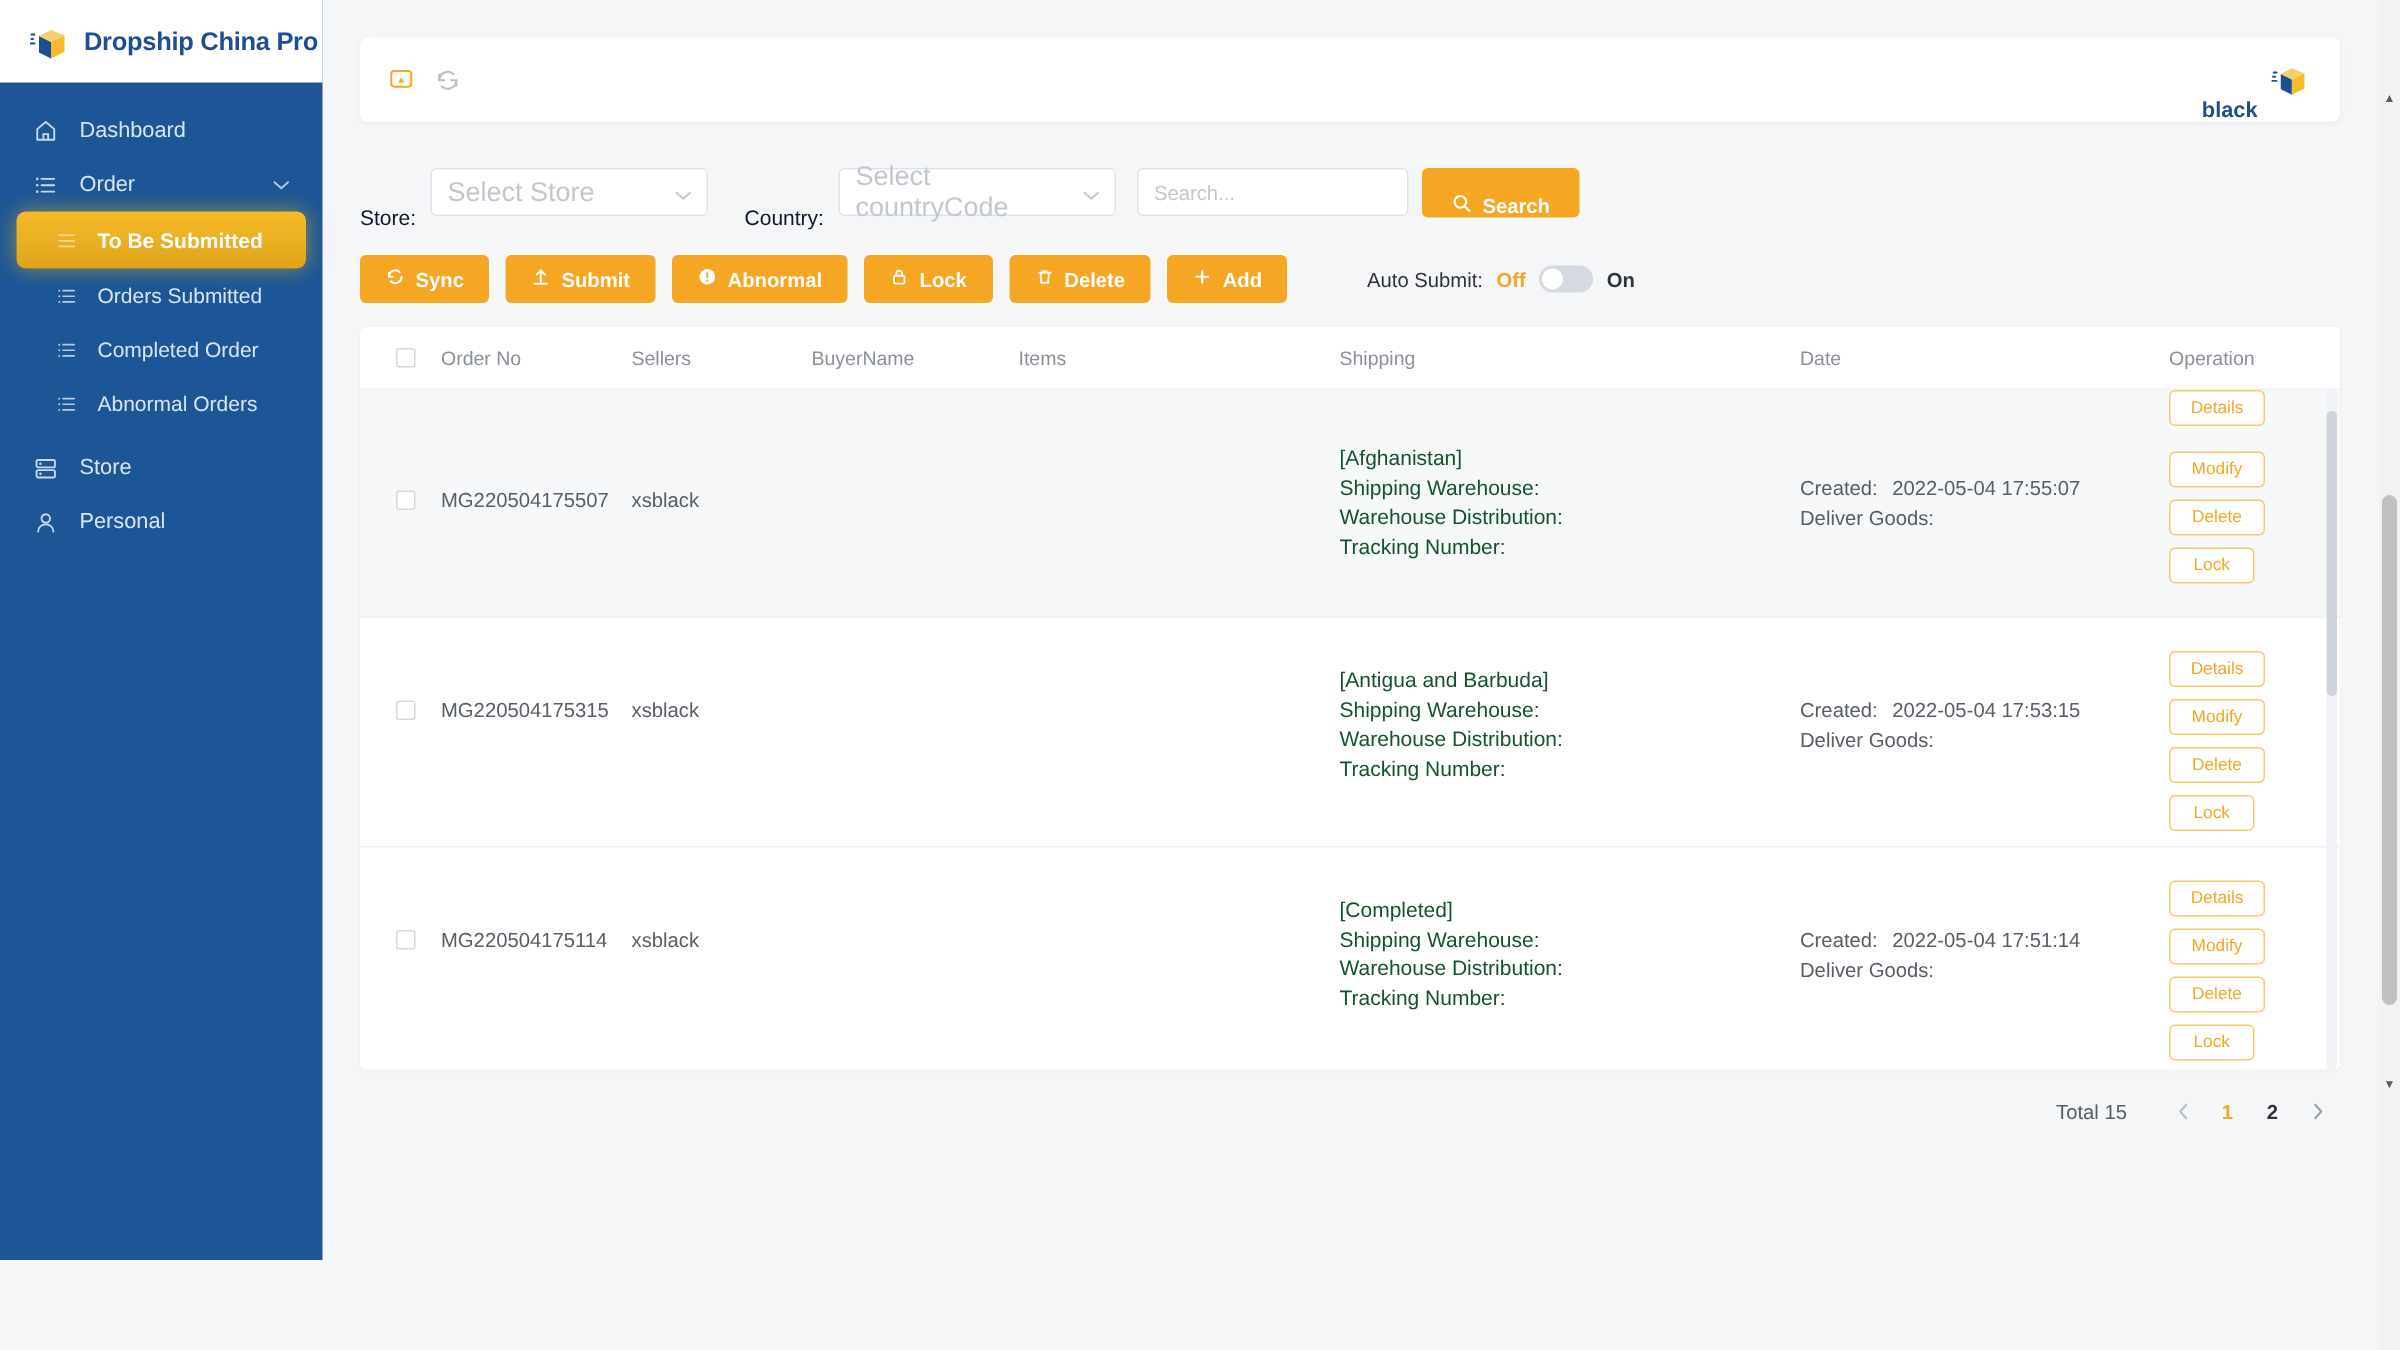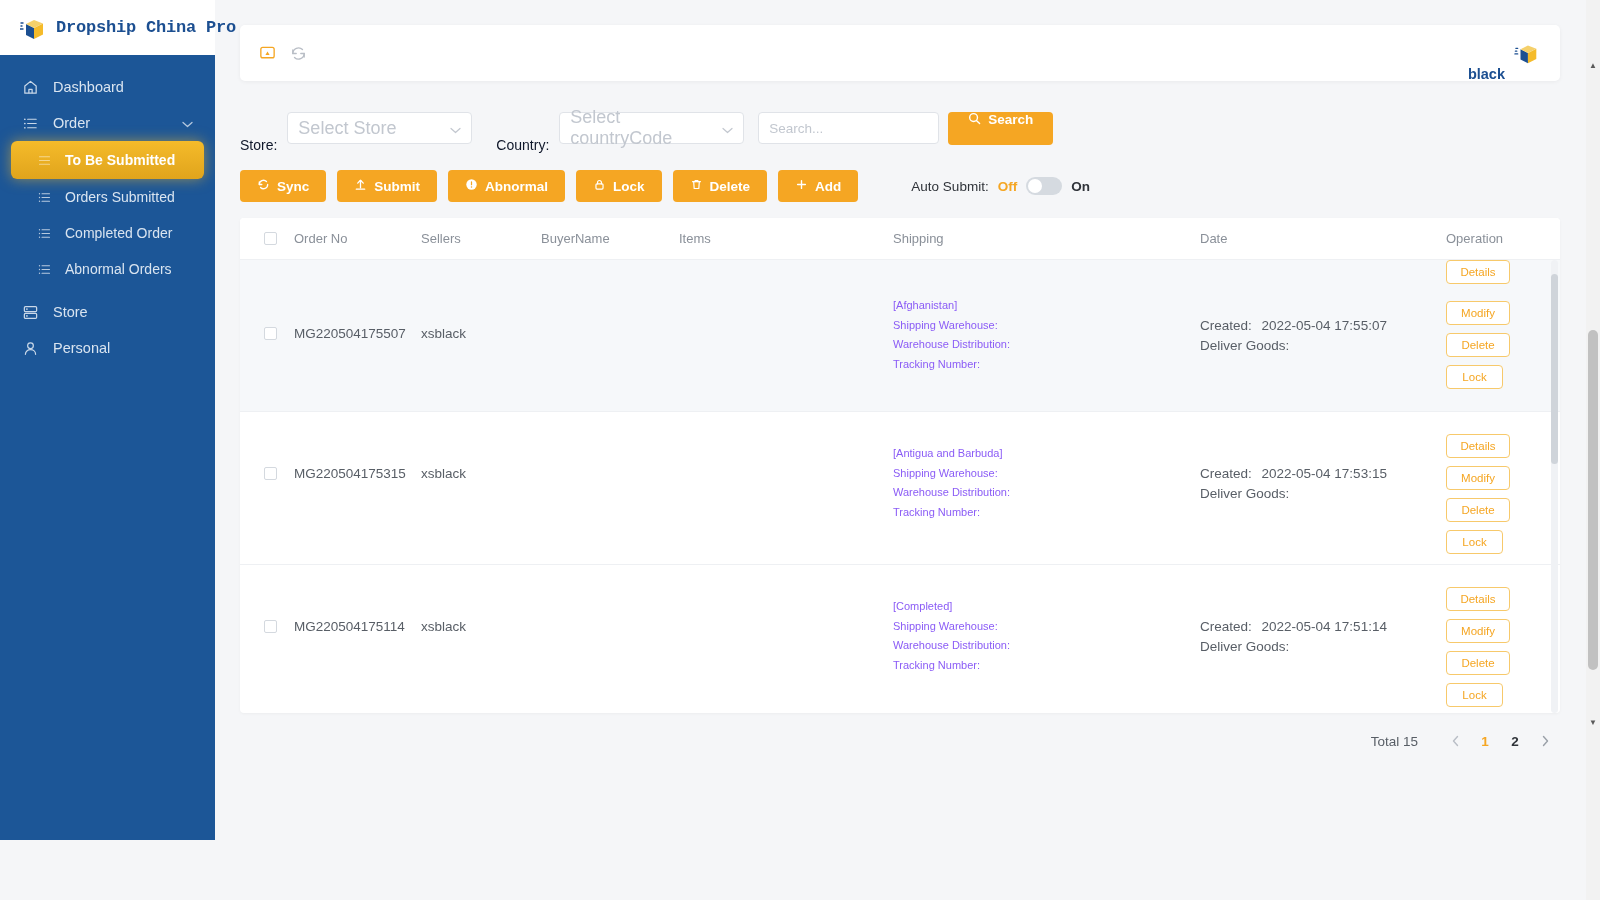--- a/index.html
+++ b/index.html
@@ -15,21 +15,21 @@
   .sidebar {
     width: 215px; height: 840px;
     background: #1c5697;
     display: flex; flex-direction: column;
     flex: 0 0 215px;
     position: relative; z-index: 5;
   }
   .logo-bar {
     height: 55px; background: #ffffff;
     display: flex; align-items: center;
-    padding-left: 20px; gap: 8px; font-family: Liberation Mono, monospace;
+    padding-left: 20px; gap: 8px;
   }
   .logo-mark { width: 28px; height: 26px; position: relative; flex: 0 0 28px; }
   .logo-text {
     font-size: 17px; font-weight: bold; color: #1c4f91;
     letter-spacing: -0.2px; white-space: nowrap;
   }
   .nav { padding-top: 14px; display: flex; flex-direction: column; }
   .nav-item {
     display: flex; align-items: center;
     height: 36px; padding-left: 22px; gap: 14px;
@@ -96,21 +96,21 @@
     border-radius: 4px; background: #fff;
     padding: 0 10px; font-size: 13.5px; color: #4a4f57;
     margin-left: 14px; outline: none;
     font-family: "Liberation Sans", sans-serif;
   }
   .search-input::placeholder { color: #c2c7cf; }
   .btn-search {
     height: 33px; background: #f5a623; border: none; border-radius: 4px;
     color: #fff; font-size: 13.5px; font-weight: bold;
     padding: 0 20px; margin-left: 9px; cursor: pointer;
-    display: flex; align-items: flex-start; gap: 7px;
+    display: flex; align-items: flex-end; gap: 7px;
     font-family: "Liberation Sans", sans-serif;
   }
 
   
   .actions {
     display: flex; align-items: center; margin-top: 17px; gap: 11px;
     flex: 0 0 auto;
   }
   .abtn {
     height: 32px; background: #f5a623; border: none; border-radius: 4px;
@@ -163,21 +163,21 @@
   .c-ship { width: 307px; flex: 0 0 307px; }
   .c-date { width: 230px; flex: 0 0 230px; }
   .c-op { flex: 1; display: flex; flex-direction: column; align-items: flex-start;
     padding-left: 16px; }
 
   .cb {
     width: 13px; height: 13px; border: 1px solid #d4d9df;
     border-radius: 2px; background: #fff; cursor: pointer;
   }
   .cell-text { font-size: 13.5px; color: #585e66; }
-  .ship-line { font-size: 11px; color: #8b5cf6; line-height: 19.5px; }
+  .ship-line { font-size: 14px; color: #14532d; line-height: 19.5px; }
   .date-line { font-size: 13.5px; color: #585e66; line-height: 19.5px; }
   .opbtn {
     border: 1px solid #f7c96b; border-radius: 4px;
     background: #fff; color: #f5a623;
     font-size: 11.5px; padding: 5px 0; width: 64px;
     text-align: center; cursor: pointer; margin-bottom: 8px;
     font-family: "Liberation Sans", sans-serif;
   }
 
   

